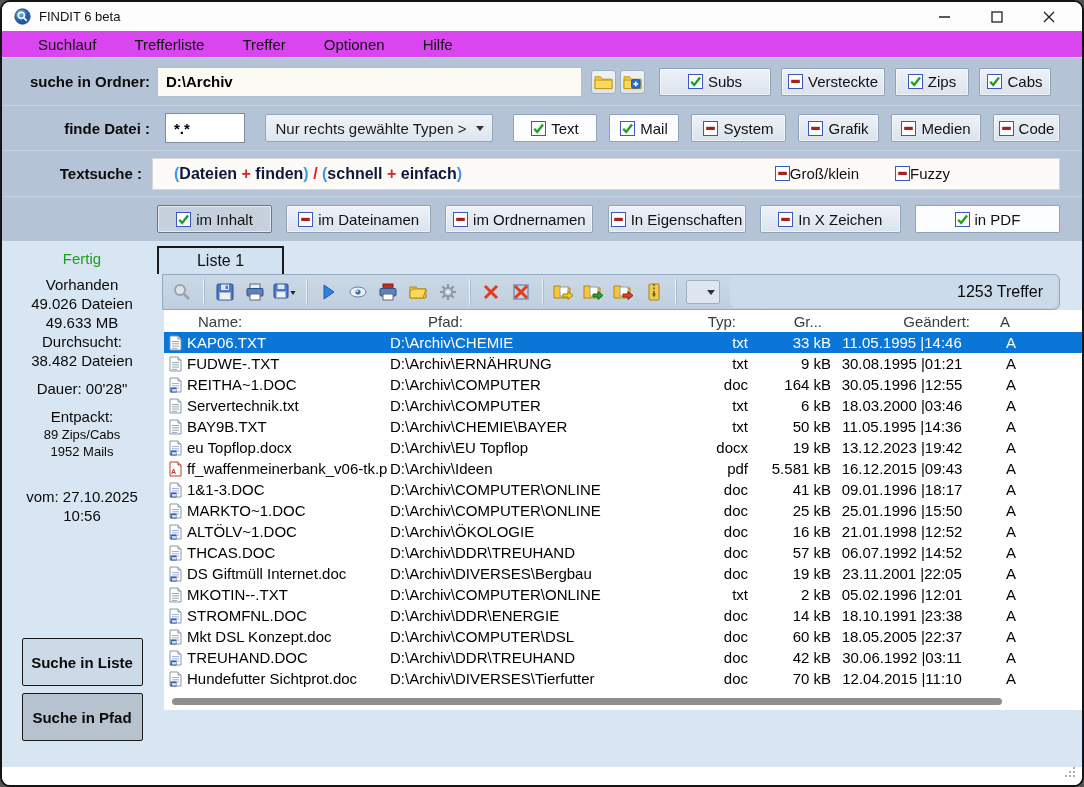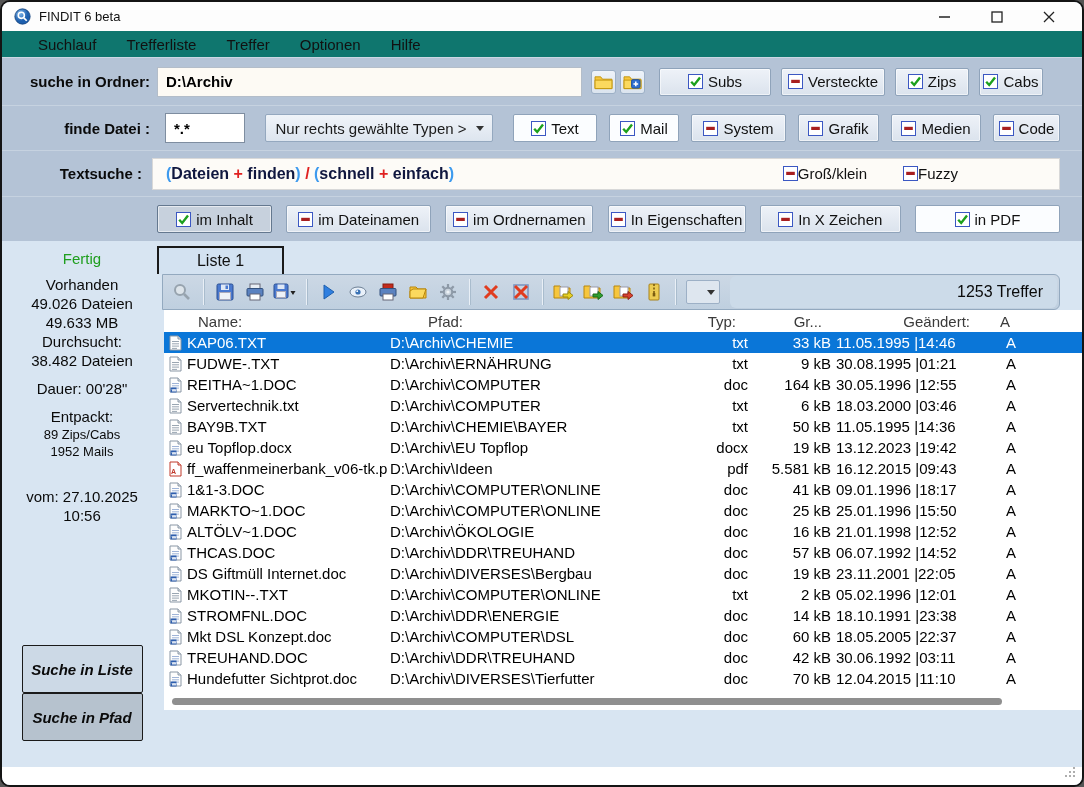--- a/index.html
+++ b/index.html
@@ -9,21 +9,21 @@
     border:2px solid #141414; border-radius:10px; overflow:hidden;
     display:flex; flex-direction:column; background:#b4c3d6;
   }
   
   .titlebar{ height:29px; background:#fdfdfd; display:flex; align-items:center; padding:0 10px 0 12px; flex:0 0 auto;}
   .titlebar .logo{ width:17px; height:17px; margin-right:8px; }
   .titlebar .wtitle{ font-size:13px; color:#111; }
   .wctrls{ margin-left:auto; display:flex; align-items:center; gap:34px; padding-right:14px;}
   .wctrl{ width:18px; height:18px; display:flex; align-items:center; justify-content:center; cursor:default;}
   
-  .menubar{ height:27px; background:#0f766e; border-bottom:1px solid #ccd7e3; display:flex; align-items:center; padding-left:30px; gap:18px; flex:0 0 auto;}
+  .menubar{ height:27px; background:#d946ef; border-bottom:1px solid #ccd7e3; display:flex; align-items:center; padding-left:30px; gap:26px; flex:0 0 auto;}
   .menubar span{ font-size:15px; color:#111; padding:0 6px; }
   
   .band{ flex:0 0 auto; display:flex; align-items:center; background:#b4c3d6; }
   .band + .band{ border-top:1px solid #c6d2e0; }
   .b1{ height:47px; } .b2{ height:45px;gap:8px; } .b3{ height:46px; } .b4{ height:46px; } .b5{ height:45px; }
   .blabel{ font-size:15px; font-weight:bold; color:#0a0a0a; }
   .b1 .blabel{ width:148px; text-align:right; }
   .b2 .blabel{ width:148px; text-align:right; }
   .b4 .blabel{ width:140px; text-align:right; }
   .field{ background:#fdfaf4; border:1px solid #b3bdc9; height:30px; display:flex; align-items:center; padding:0 8px; font-size:15px; }
@@ -39,49 +39,49 @@
   .chiprow{ display:flex; align-items:center; }
   .chip{ height:28px; display:flex; align-items:center; justify-content:center; gap:5px;
     background:linear-gradient(#eef2f8,#dbe3ed); border:1px solid #8fa3ba; border-radius:2px;
     box-shadow:inset 0 0 0 1px rgba(255,255,255,.55); font-size:15px; color:#111; cursor:default;}
   .chip.lit{ background:#fbfdff; }
   .chip.pressed{ background:#c7d1dd; border-color:#64788f; }
   .chip.bare{ background:transparent; border:none; box-shadow:none; gap:0;}
   .cb{ width:15px; height:15px; background:#fff; border:1px solid #3b57c2; display:flex; align-items:center; justify-content:center; flex:0 0 auto;}
   .b1-chips{ margin-left:14px; gap:10px; }
   .b1-chips .chip:nth-child(1){width:112px}.b1-chips .chip:nth-child(2){width:104px}
-  .b1-chips .chip:nth-child(3){width:74px}.b1-chips .chip:nth-child(4){width:64px}
+  .b1-chips .chip:nth-child(3){width:74px}.b1-chips .chip:nth-child(4){width:72px}
   .b2-chips{ margin-left:12px; gap:12px; }
   .b2-chips .chip:nth-child(1){width:84px}.b2-chips .chip:nth-child(2){width:70px}
   .b2-chips .chip:nth-child(3){width:95px}.b2-chips .chip:nth-child(4){width:81px}
   .b2-chips .chip:nth-child(5){width:90px}.b2-chips .chip:nth-child(6){width:67px}
   .b5-chips{ width:100%; padding:0 22px 0 155px; justify-content:space-between; }
   .b5-chips .chip:nth-child(1){width:115px}.b5-chips .chip:nth-child(2){width:145px}
   .b5-chips .chip:nth-child(3){width:148px}.b5-chips .chip:nth-child(4){width:138px}
   .b5-chips .chip:nth-child(5){width:141px}.b5-chips .chip:nth-child(6){width:145px}
   
   .b3 .chiprow{ width:100%; padding:0 24px 0 150px; gap:10px; }
   .fbtn{ height:29px; background:linear-gradient(#e6ecf3,#d6dfe9); border:1px solid #94a8bf; border-radius:2px;
     display:flex; align-items:center; justify-content:center; font-size:15px; color:#1a1a1a;
     box-shadow:inset 0 0 0 1px rgba(255,255,255,.55);}
   .fbtn.w1{width:328px}.fbtn.w2{width:202px}.fbtn.w3{width:175px}
   .mailchip{ width:173px; height:29px; margin-left:auto;}
   
   .queryfield{ flex:1; height:32px; margin:0 22px 0 10px; background:#fdfbf7; border:1px solid #d8d8d8;
-    display:flex; align-items:center; padding:0 13px; font-size:16px; font-weight:bold;}
+    display:flex; align-items:center; padding:0 21px; font-size:16px; font-weight:bold;}
   .queryfield .segs{ white-space:pre; }
   .qchips{ margin-left:auto; gap:36px; padding-right:88px; font-weight:normal;}
   
   .main{ flex:1 1 auto; display:flex; background:#d8e5f2; overflow:hidden;}
   .sidebar{ width:160px; flex:0 0 auto; display:flex; flex-direction:column; align-items:center; padding-top:9px; font-size:15px; color:#0a0a0a;}
   .status{ color:#1e9e1e; font-size:15px; margin-bottom:8px;}
   .sline{ line-height:19px; text-align:center;}
   .sline.s{ font-size:13px; line-height:17px;}
   .sline.gap{ height:9px; } .sline.biggap{ height:27px; }
-  .sidebtns{ margin-top:auto; padding-bottom:26px; display:flex; flex-direction:column; font-style:italic;}
+  .sidebtns{ margin-top:auto; padding-bottom:26px; display:flex; flex-direction:column; gap:7px;}
   .sbtn{ width:121px; height:48px; border:1.5px solid #1a1a1a; display:flex; align-items:center; justify-content:center;
     font-size:15px; font-weight:bold; color:#0a0a0a; border-radius:2px;}
   .sbtn.b1c{ background:#ccd9e6; } .sbtn.b2c{ background:#b6c2ce; }
   .content{ flex:1 1 auto; position:relative; padding-top:5px;}
   .tab{ width:127px; height:28px; margin-left:-5px; background:#d3e2f1; border:2px solid #1a1a1a; border-bottom:none;
     display:flex; align-items:center; justify-content:center; font-size:16px; color:#111; position:relative; z-index:2;}
   .toolbar{ height:36px; margin-right:22px; background:linear-gradient(#ccd8e5,#bfcfdf); border:1px solid #93a9bf;
     border-radius:0 6px 6px 0; display:flex; align-items:center; padding:0 2px 0 4px; position:relative; z-index:1;}
   .tbtn{ width:30px; height:28px; display:flex; align-items:center; justify-content:center; border-radius:3px;}
   .tsep{ width:1px; height:26px; background:#e9eff6; margin:0 6px; box-shadow:1px 0 0 #a9bccd;}
@@ -92,21 +92,21 @@
   .panel{ position:absolute; left:2px; top:69px; width:1051px; height:400px; background:#fff; }
   .tgrid{ display:grid; grid-template-columns:22px 202px 300px 62px 86px 148px 40px; align-items:center; }
   .thead{ height:22px; font-size:15px; color:#3a3a3a; }
   .thead .hc{ white-space:nowrap; overflow:hidden; }
   .hc.r{ text-align:right; padding-right:14px;} .hc.l{ padding-left:12px;}
   .hc.pf{ padding-left:40px;}
   .trow{ height:21px; font-size:15px; color:#000; cursor:default;}
   .trow .c{ white-space:nowrap; overflow:hidden; }
   .c.name{ padding-left:1px;} .c.path{ padding-left:2px;}
   .c.typ{ text-align:right; padding-right:2px;} .c.size{ text-align:right; padding-right:5px;}
-  .c.date{ text-align:left; padding-right:16px;} .c.attr{ text-align:right; padding-right:8px;}
+  .c.date{ text-align:center; padding-right:16px;} .c.attr{ text-align:right; padding-right:8px;}
   .c.icon{ display:flex; justify-content:center; align-items:center;}
   .trow.sel{ background:#0a76d8; color:#fff; }
   .vscroll{ position:absolute; right:16px; top:0; width:10px; height:380px; background:#f0f0f0;}
   .vthumb{ position:absolute; left:3px; top:16px; width:4px; height:26px; background:#adadad;}
   .hscroll{ position:absolute; left:0; bottom:2px; width:860px; height:14px; display:flex; align-items:center; padding-left:8px;}
   .hthumb{ width:830px; height:7px; background:#8f8f8f; border-radius:4px;}
   
   .footer{ height:18px; background:#fff; flex:0 0 auto; position:relative;}
   .grip{ position:absolute; right:6px; bottom:3px; }
 </style>

